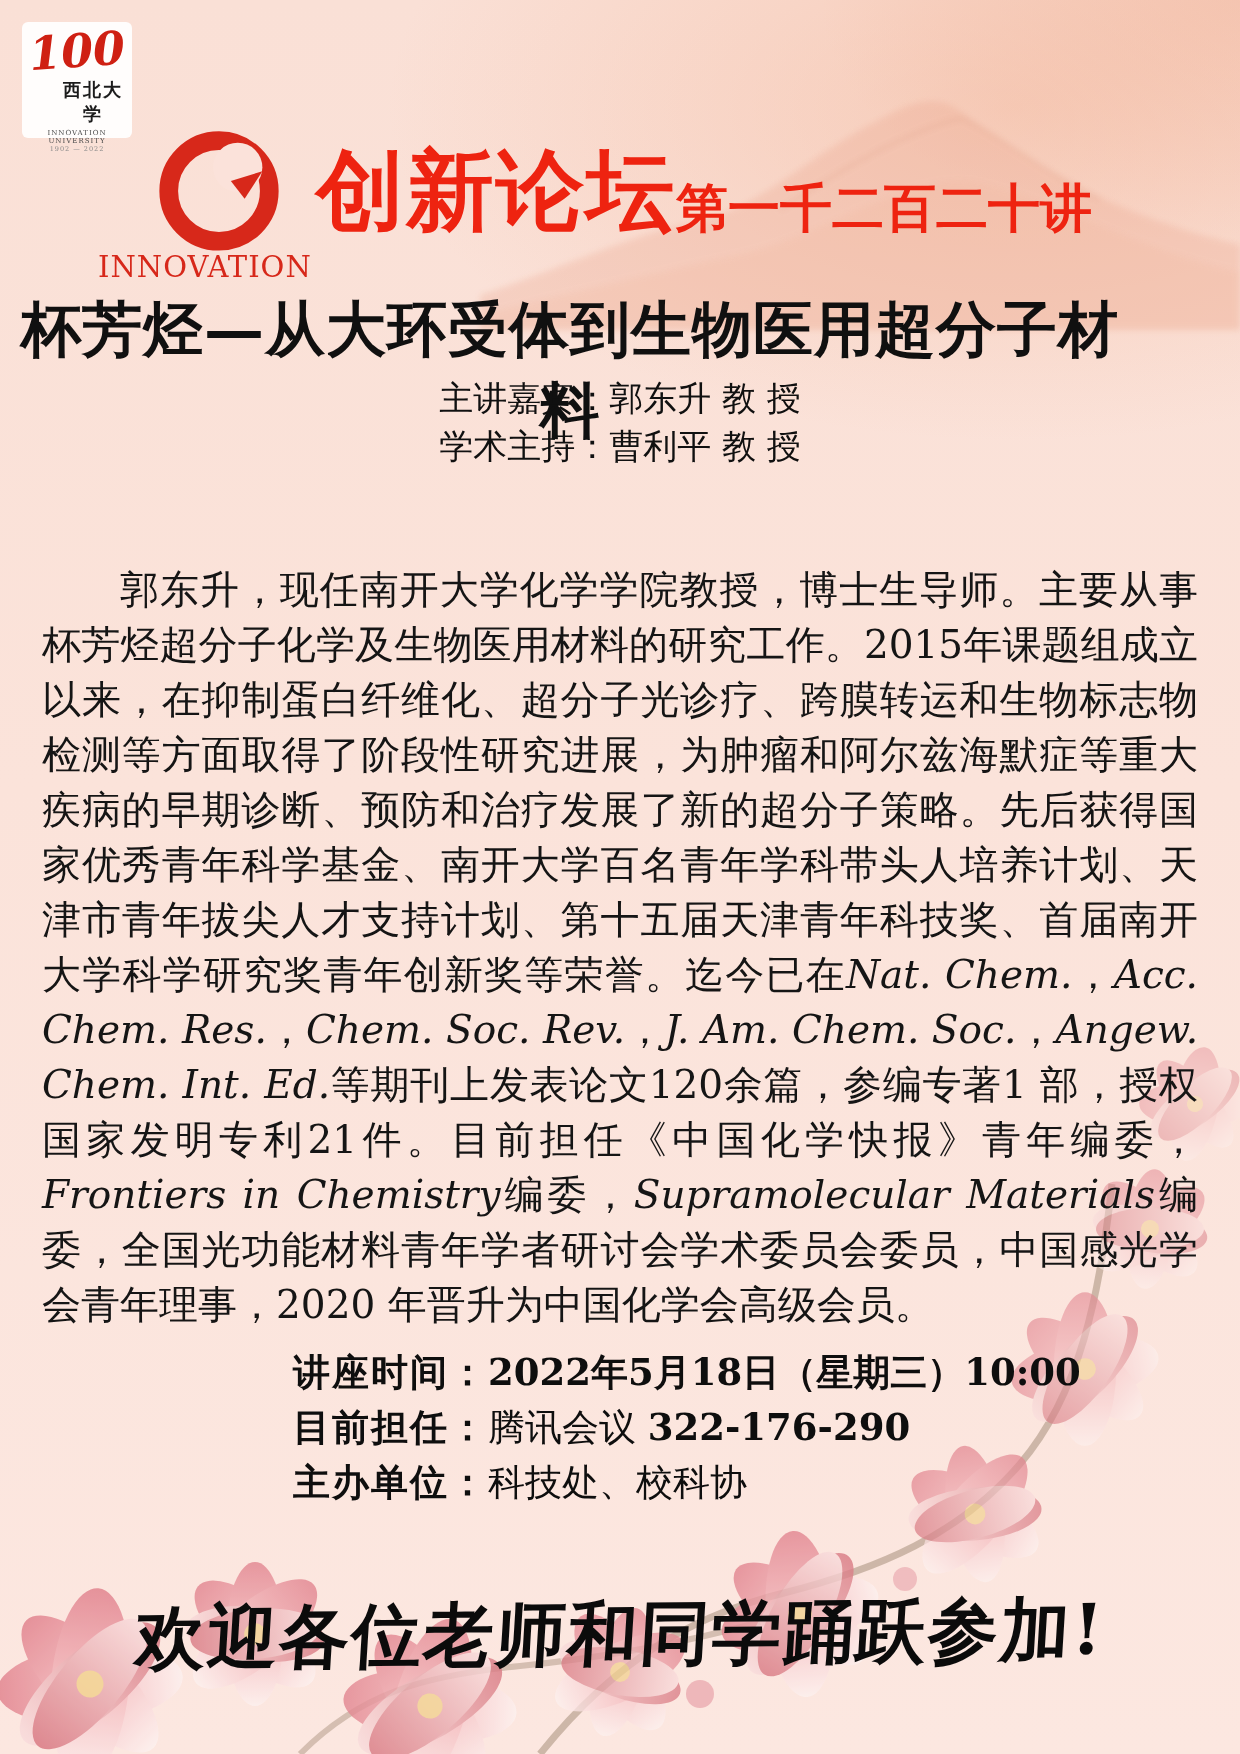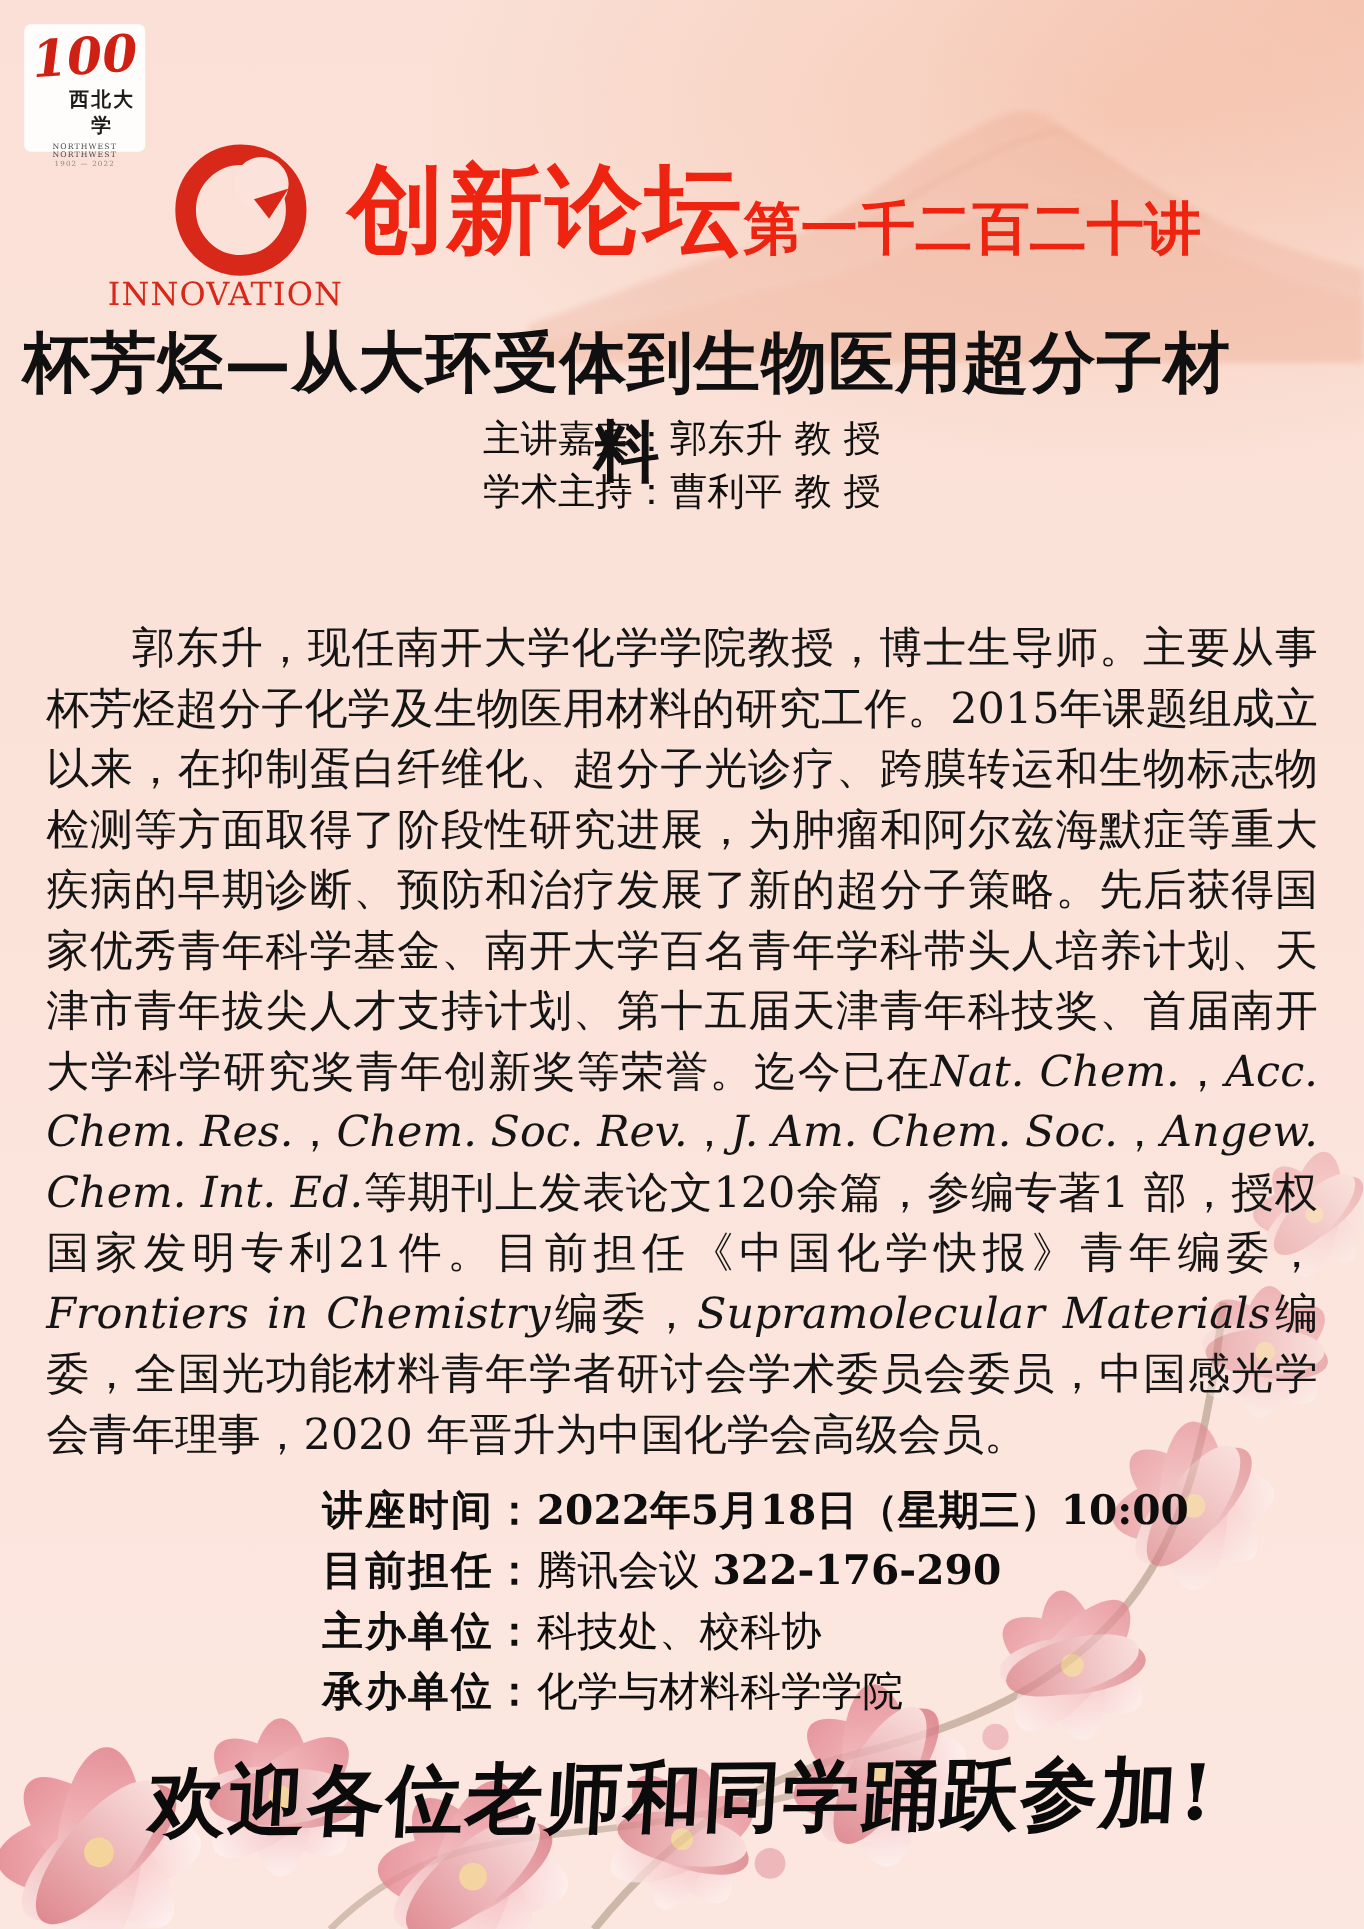--- a/index.html
+++ b/index.html
@@ -100,21 +100,21 @@
     <use href="#flw" transform="translate(1085,375) rotate(-25) scale(1.2)" opacity="0.6"></use>
     <use href="#flw" transform="translate(1150,235) rotate(30) scale(1.0)" opacity="0.5"></use>
     <use href="#flw" transform="translate(1195,110) rotate(-15) scale(0.9)" opacity="0.4"></use>
     <circle cx="700" cy="700" r="14" fill="#e8a2aa" opacity="0.7"></circle>
     <circle cx="905" cy="585" r="12" fill="#e8a2aa" opacity="0.6"></circle>
   </svg>
 
   <div class="content univ-logo">
     <div class="logo-100">100</div>
     <div class="logo-cn">西北大学</div>
-    <div class="logo-en">NORTHWEST NORTHWEST</div>
+    <div class="logo-en">INNOVATION UNIVERSITY</div>
     <div class="logo-years">1902 — 2022</div>
   </div>
 
 
   <svg class="content innovation-circle" viewBox="0 0 140 140" aria-hidden="true">
     <circle cx="70" cy="72" r="51" fill="none" stroke="#d7281a" stroke-width="19"></circle>
     <circle cx="89" cy="48" r="25" fill="#fbe2da"></circle>
     <path d="M82 62 L114 52 L96 80 Z" fill="#d7281a"></path>
   </svg>
   <div class="content innovation-label">INNOVATION</div>
@@ -130,18 +130,17 @@
   <div class="content speaker-line host">
     <span>学术主持：</span><span>曹利平 教 授</span>
   </div>
 
   <p class="content bio" id="bio"><span>郭东升，现任南开大学化学学院教授，博士生导师。主要从事杯芳烃超分子化学及生物医用材料的研究工作。2015年课题组成立以来，在抑制蛋白纤维化、超分子光诊疗、跨膜转运和生物标志物检测等方面取得了阶段性研究进展，为肿瘤和阿尔兹海默症等重大疾病的早期诊断、预防和治疗发展了新的超分子策略。先后获得国家优秀青年科学基金、南开大学百名青年学科带头人培养计划、天津市青年拔尖人才支持计划、第十五届天津青年科技奖、首届南开大学科学研究奖青年创新奖等荣誉。迄今已在</span><em>Nat. Chem.</em><span>，</span><em>Acc. Chem. Res.</em><span>，</span><em>Chem. Soc. Rev.</em><span>，</span><em>J. Am. Chem. Soc.</em><span>，</span><em>Angew. Chem. Int. Ed.</em><span>等期刊上发表论文120余篇，参编专著1 部，授权国家发明专利21件。目前担任《中国化学快报》青年编委，</span><em>Frontiers in Chemistry</em><span>编委，</span><em>Supramolecular Materials</em><span>编委，全国光功能材料青年学者研讨会学术委员会委员，中国感光学会青年理事，2020 年晋升为中国化学会高级会员。</span></p>
 
   <div class="content details" id="details">
       <div><span class="label">讲座时间：</span><span class="bold">2022年5月18日（星期三）10:00</span></div>
       <div><span class="label">目前担任：</span><span>腾讯会议 </span><span class="bold">322-176-290</span></div>
       <div><span class="label">主办单位：</span><span>科技处、校科协</span></div>
-      <div><span class="label">承办单位：</span><span>化学与材料科学学院</span></div>
     </div>
 
   <div class="content welcome">欢迎各位老师和同学踊跃参加!</div>
 
 </div>
 
 </body></html>

